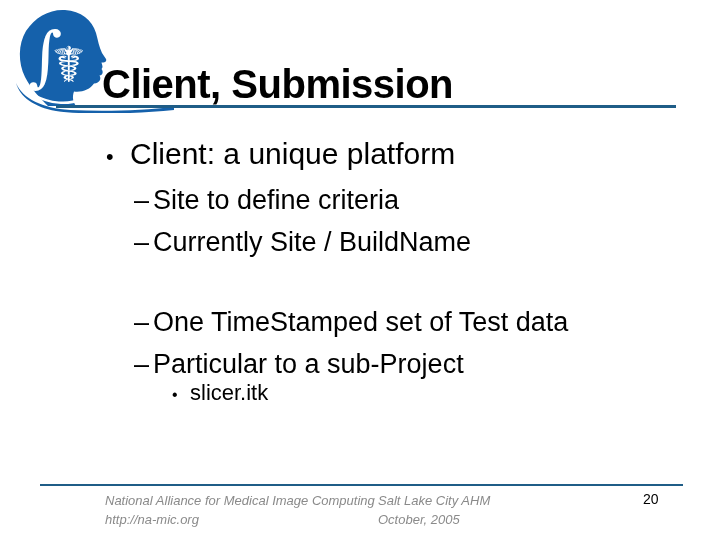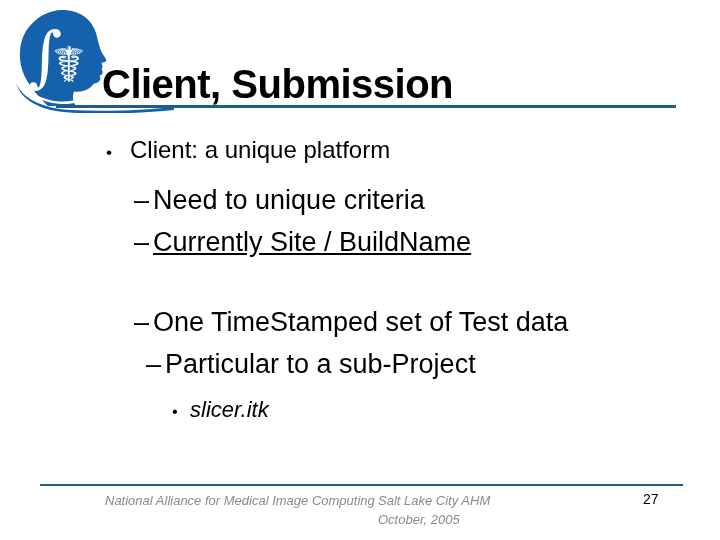--- a/index.html
+++ b/index.html
@@ -18,34 +18,34 @@
     position:absolute;left:102px;top:43px;
     font-size:40px;font-weight:bold;color:#000;
     letter-spacing:-0.5px;white-space:nowrap;line-height:1.2;margin-top:17px;
   }
   .title-rule{
     position:absolute;left:56px;top:105px;width:620px;height:3px;
     background:#1F5D87;
   }
   
   .line{position:absolute;white-space:nowrap;color:#000;line-height:1.2;}
-  .l1{font-size:24px;}
+  .l1{font-size:30px;}
   .l2{font-size:27px;}
   .l3{font-size:22px;}
   .marker{display:inline-block;}
   .l1 .marker{width:24px;font-size:0.72em;}
   .l2 .marker{width:19px;}
   .l3 .marker{width:18px;font-size:0.72em;}
   .b0{left:106px;top:136px;}
   .b1{left:134px;top:184px;}
-  .b2{left:134px;top:226px;text-decoration:underline;}
+  .b2{left:134px;top:226px;}
   .b3{left:106px;top:265px;}
   .b4{left:134px;top:306px;}
-  .b5{left:134px;top:348px;margin-left:12px;}
-  .b6{left:172px;top:397px;font-style:italic;}
+  .b5{left:134px;top:348px;}
+  .b6{left:172px;top:380px;}
   .b7{left:172px;top:422px;}
   
   .footer-rule{
     position:absolute;left:40px;top:484px;width:643px;height:2px;
     background:#1F5D87;
   }
   .footer-block{
     position:absolute;top:492px;
     font-size:13px;font-style:italic;color:#8A8A8A;
     line-height:1.45;white-space:nowrap;
@@ -89,38 +89,39 @@
     <text x="48" y="77" font-size="50" fill="#ffffff" font-family="DejaVu Sans, sans-serif">☤</text>
   </svg>
 
   <div class="title">Client, Submission</div>
   <div class="title-rule"></div>
 
   <div class="line l1 b0">
     <span class="marker">•</span><span>Client: a unique platform</span>
   </div>
   <div class="line l2 b1">
-    <span class="marker">–</span><span>Need to unique criteria</span>
+    <span class="marker">–</span><span>Site to define criteria</span>
   </div>
   <div class="line l2 b2">
     <span class="marker">–</span><span>Currently Site / BuildName</span>
   </div>
   <div class="line l2 b4">
     <span class="marker">–</span><span>One TimeStamped set of Test data</span>
   </div>
   <div class="line l2 b5">
     <span class="marker">–</span><span>Particular to a sub-Project</span>
   </div>
   <div class="line l3 b6">
     <span class="marker">•</span><span>slicer.itk</span>
   </div>
 
   <div class="footer-rule"></div>
   <div class="footer-block footer-org">
     <div>National Alliance for Medical Image Computing</div>
+    <div>http://na-mic.org</div>
   </div>
   <div class="footer-block footer-event">
     <div>Salt Lake City AHM</div>
     <div>October, 2005</div>
   </div>
-  <div class="page-number">27</div>
+  <div class="page-number">20</div>
 
 </div>
 
 </body></html>

